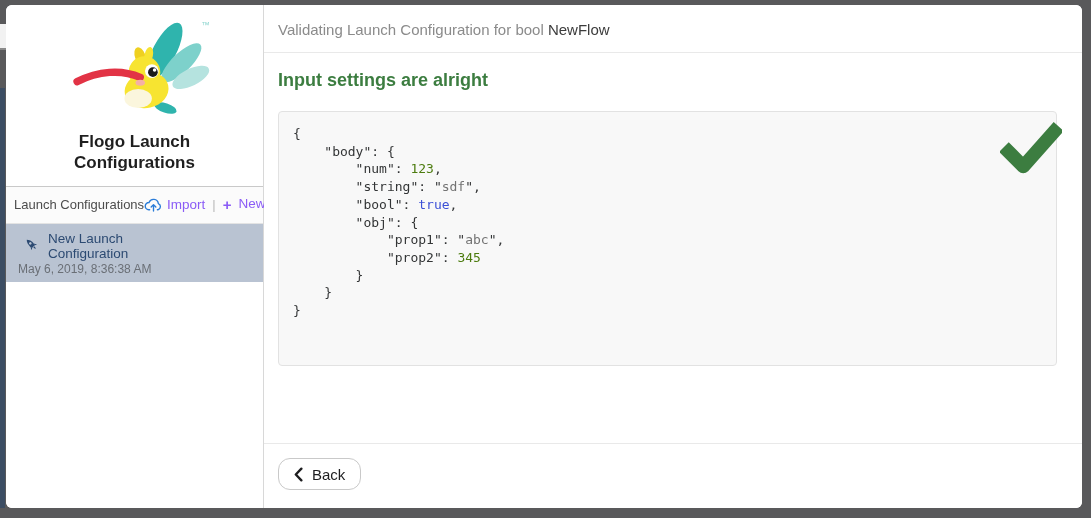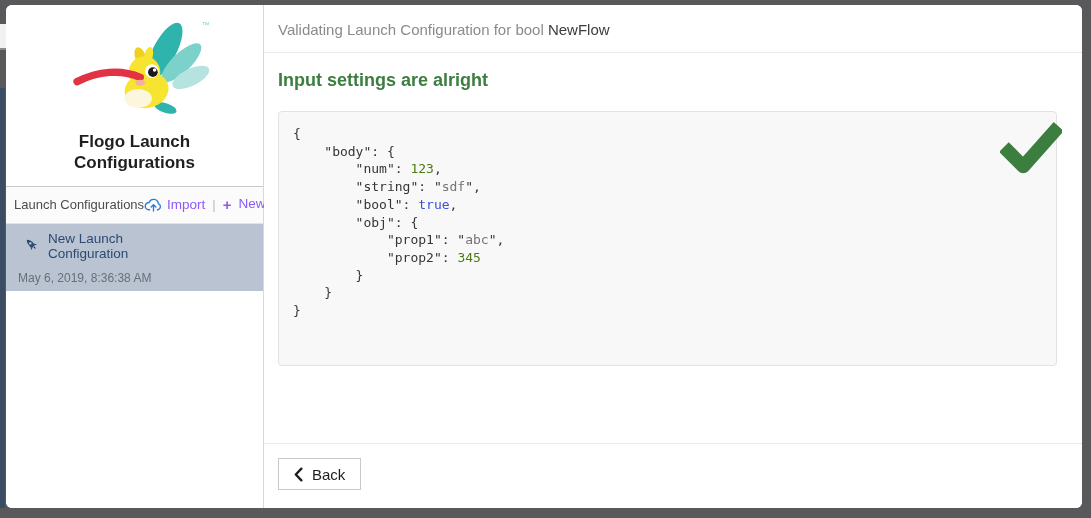--- a/index.html
+++ b/index.html
@@ -43,21 +43,21 @@
   .side-toolbar .spacer { flex: 1; }
   .tb-link { color: #8b5cf6; text-decoration: none; cursor: pointer; display: inline-flex; align-items: flex-start; gap: 4px; font-size: 13.5px; }
   .tb-sep { color: #b9b9b9; margin: 0 7px; }
   .tb-plus { font-weight: bold; font-size: 15px; margin-right: 3px; }
   .config-item {
     background: #b9c3d2; padding: 7px 12px 6px 12px;
   }
   .config-item .row { display: flex; align-items: flex-start; gap: 9px; padding-left: 6px; }
   .config-item .rocket { flex: none; margin-top: 6px; }
   .config-name { color: #2c4a72; font-size: 13.5px; line-height: 1.18; width: 110px; }
-  .config-date { color: #6a6f76; font-size: 12px; margin-top: 9px; }
+  .config-date { color: #6a6f76; font-size: 12px; margin-top: 0; }
 
   
   .main { flex: 1; display: flex; flex-direction: column; position: relative; background: #fff; }
   .main-header {
     padding: 16px 16px 14px 14px; font-size: 15px;
     border-bottom: 1px solid #e9e9e9; white-space: nowrap;
   }
   .main-header .muted { color: #8b8b8b; }
   .main-header .flow { color: #3c3c3c; margin-left: 0; }
   .content { flex: 1; padding: 17px 14px 0 14px; position: relative; }
@@ -78,21 +78,21 @@
   .tok-str  { color: #737373; }
   .tok-bool { color: #3c50d6; text-align: right; }
 
   .footer {
     border-top: 1px solid #e9e9e9; height: 65px; flex: none;
     display: flex; align-items: center; justify-content: space-between;
     padding: 0 10px 4px 14px;
   }
   .btn {
     display: inline-flex; align-items: center; gap: 9px;
-    background: #fff; border: 1px solid #c9c9c9; border-radius: 0;
+    background: #fff; border: 1px solid #c9c9c9; border-radius: 12px;
     height: 32px; padding: 0 15px; font-size: 15px; color: #1d1d1f;
     font-family: "Liberation Sans", sans-serif; cursor: pointer;
   }
 </style>
 </head>
 <body>
 
 <div class="backdrop-notch"></div>
 <div class="backdrop-navy-strip"></div>
 

